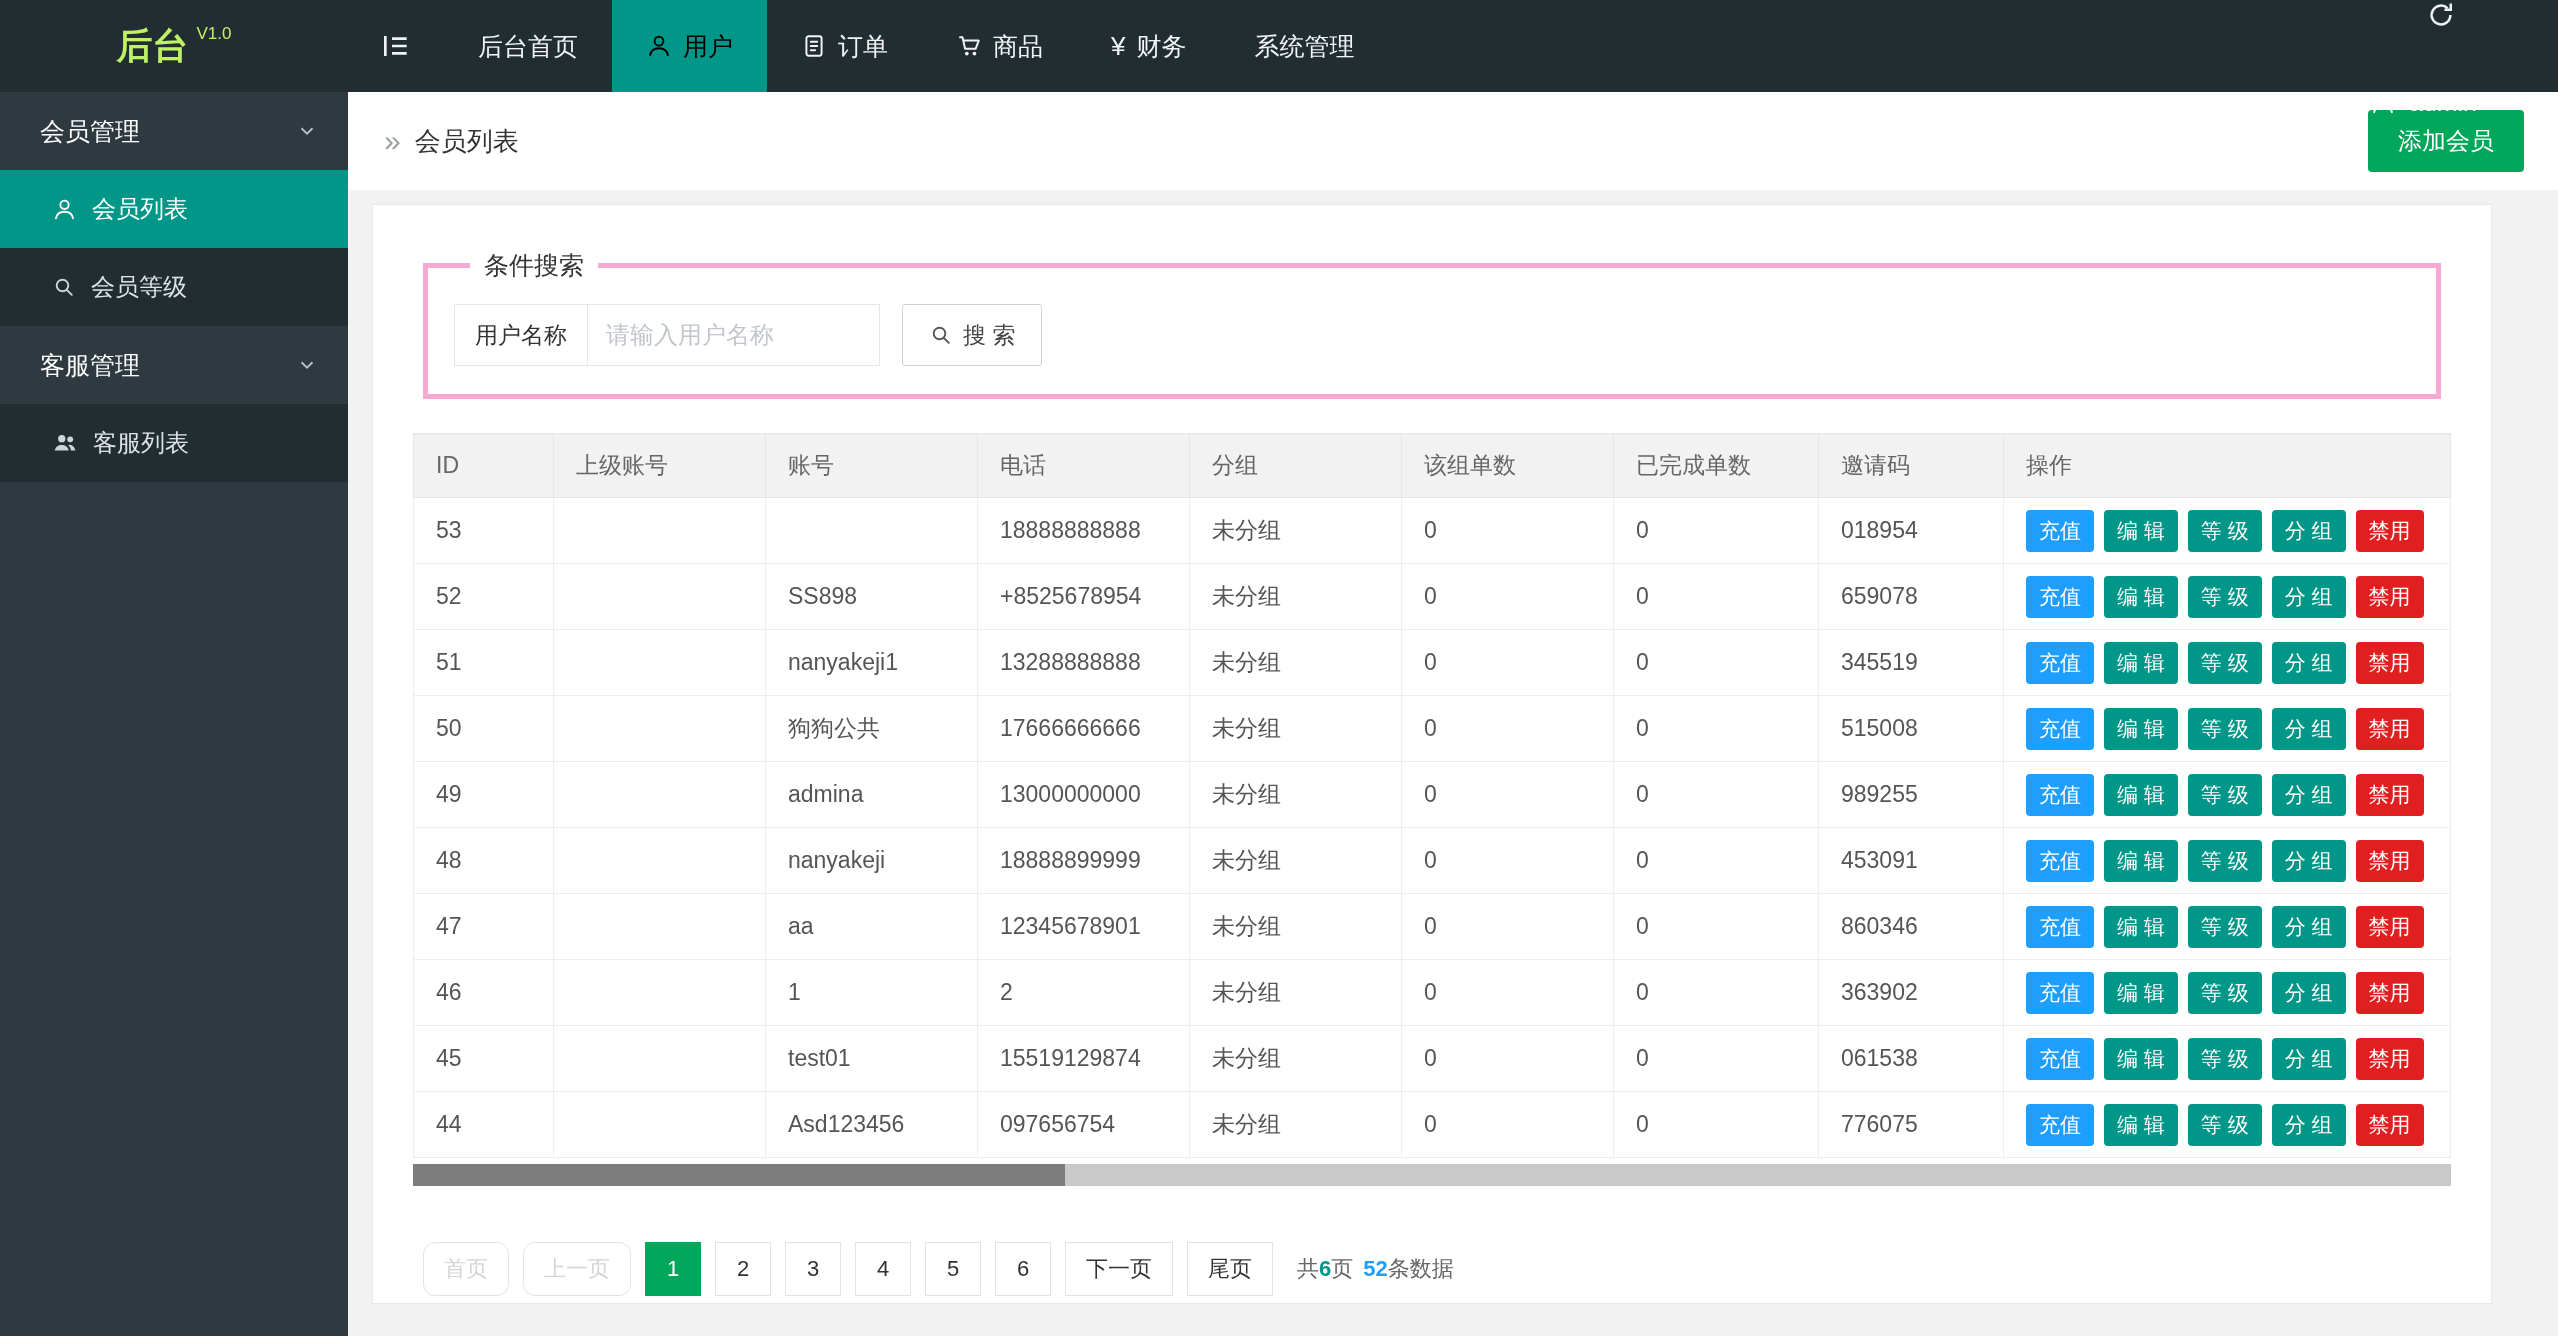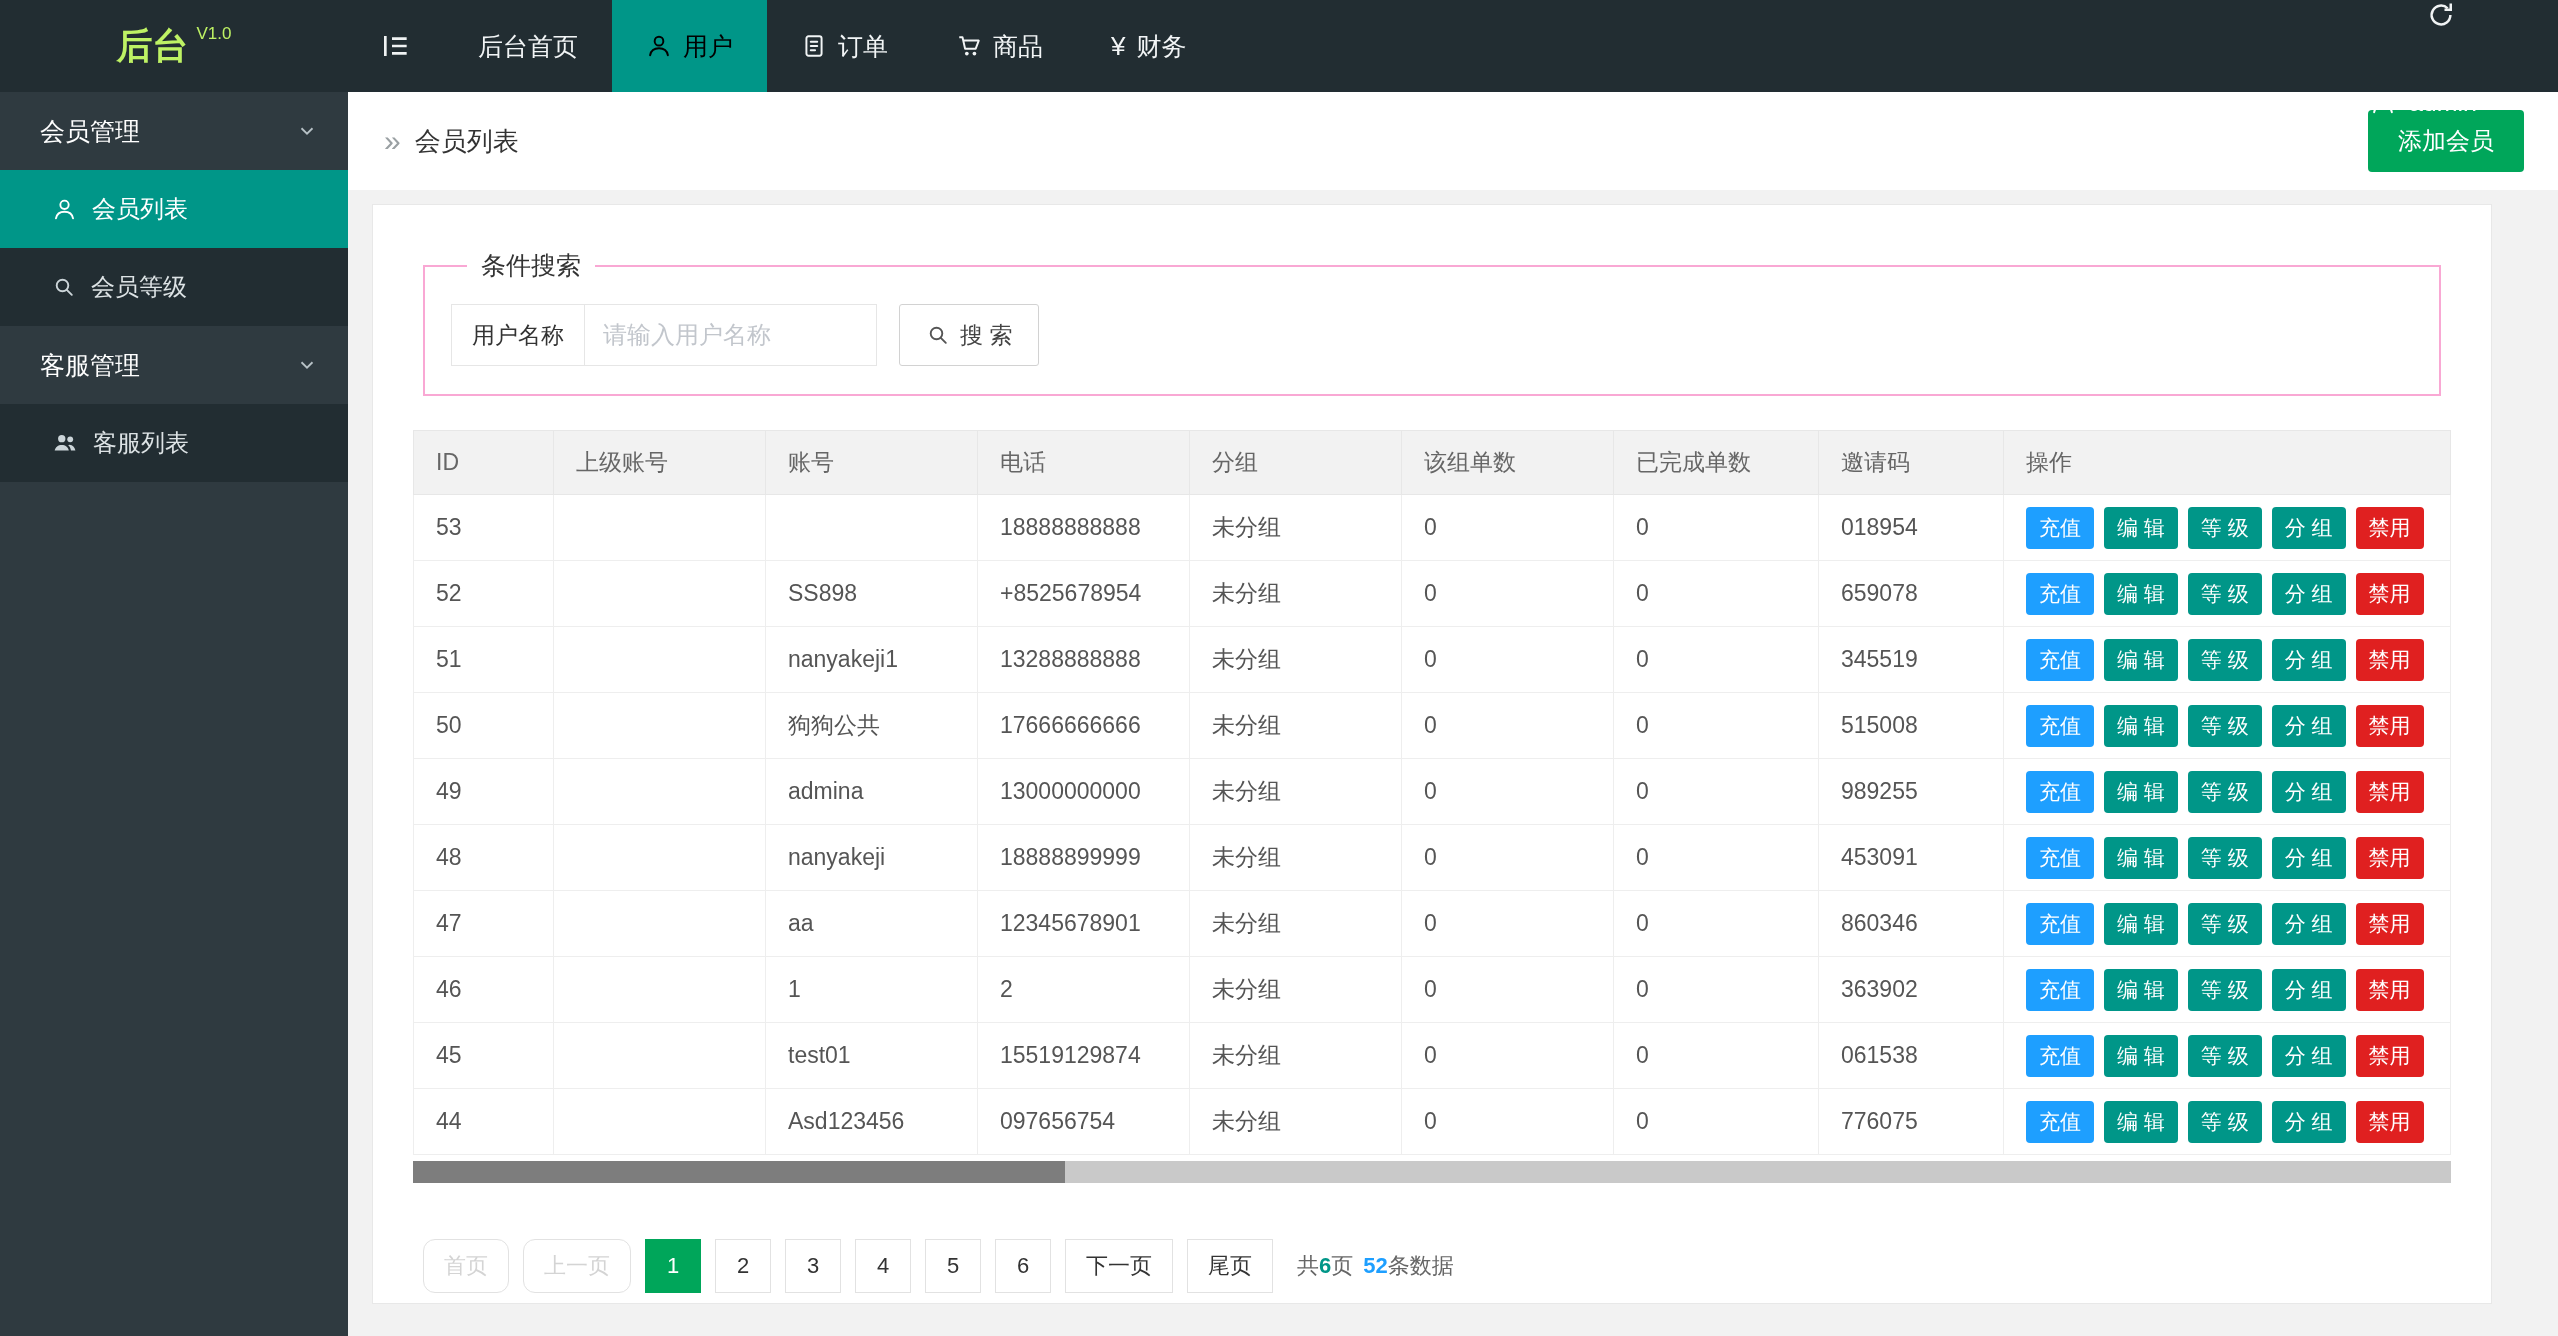--- a/index.html
+++ b/index.html
@@ -32,21 +32,21 @@
   .main { position:absolute; left:348px; top:92px; right:0; bottom:0; }
   .crumb-bar { height:98px; background:#fff; display:flex; align-items:center; padding:0 34px 0 36px; }
   .crumb-arrow { color:#9aa0a3; font-size:30px; margin-right:14px; }
   .crumb-title { font-size:26px; color:#333; }
   .add-btn { margin-left:auto; background:#00a65a; border:none; color:#fff; height:62px; padding:0 30px; font-size:24px; border-radius:4px; cursor:pointer; }
 
   .content { position:absolute; top:98px; left:0; right:0; bottom:0; background:#f2f2f2; padding:14px 66px 0 24px; }
   .card { background:#fff; border:1px solid #e8e8e8; height:1100px; padding:38px 40px 36px; overflow:hidden; }
 
   
-  fieldset.cond { border:2px solid #f9a8d4; margin:6px 10px 34px; padding:22px 26px 28px; }
+  fieldset.cond { border:5px solid #f9a8d4; margin:6px 10px 34px; padding:22px 26px 28px; }
   fieldset.cond legend { font-size:25px; color:#333; padding:0 14px; margin-left:16px; }
   .search-row { display:flex; align-items:flex-end; }
   .input-group { display:flex; }
   .input-label { display:flex; align-items:center; height:62px; border:1px solid #e6e6e6; background:#fff; padding:0 20px; font-size:23px; color:#333; white-space:nowrap; }
   .search-input { height:62px; width:292px; border:1px solid #e6e6e6; border-left:none; padding:0 18px; font-size:24px; color:#3b82f6; outline:none; }
   .search-input::placeholder { color:#c2c6cc; }
   .search-btn { margin-left:22px; height:62px; padding:0 26px; background:#fff; border:1px solid #d2d2d2; border-radius:3px; font-size:23px; color:#444; display:flex; align-items:center; gap:10px; cursor:pointer; }
   .search-btn .s-icon { display:flex; color:#555; }
 
   
@@ -113,20 +113,23 @@
       <svg width="26" height="26" viewBox="0 0 24 24">
         <path d="M3 4h3l2.4 10.5h9.8L21 7H7" fill="none" stroke="currentColor" stroke-width="1.8" stroke-linejoin="round"></path>
         <circle cx="10" cy="19" r="1.7" fill="currentColor"></circle>
         <circle cx="17" cy="19" r="1.7" fill="currentColor"></circle>
       </svg>
       <span>商品</span>
     </a>
     <a class="nav-item">
       <span class="glyph">¥</span>
       <span>财务</span>
+    </a>
+    <a class="nav-item">
+      <span>系统管理</span>
     </a>
   </nav>
 
   <div class="topbar-right">
     <div class="refresh">
       <svg width="30" height="30" viewBox="0 0 24 24">
         <path d="M19.5 12a7.5 7.5 0 1 1-2.2-5.3" fill="none" stroke="currentColor" stroke-width="2"></path>
         <path d="M19.8 2.8v5h-5" fill="none" stroke="currentColor" stroke-width="2"></path>
       </svg>
     </div>

